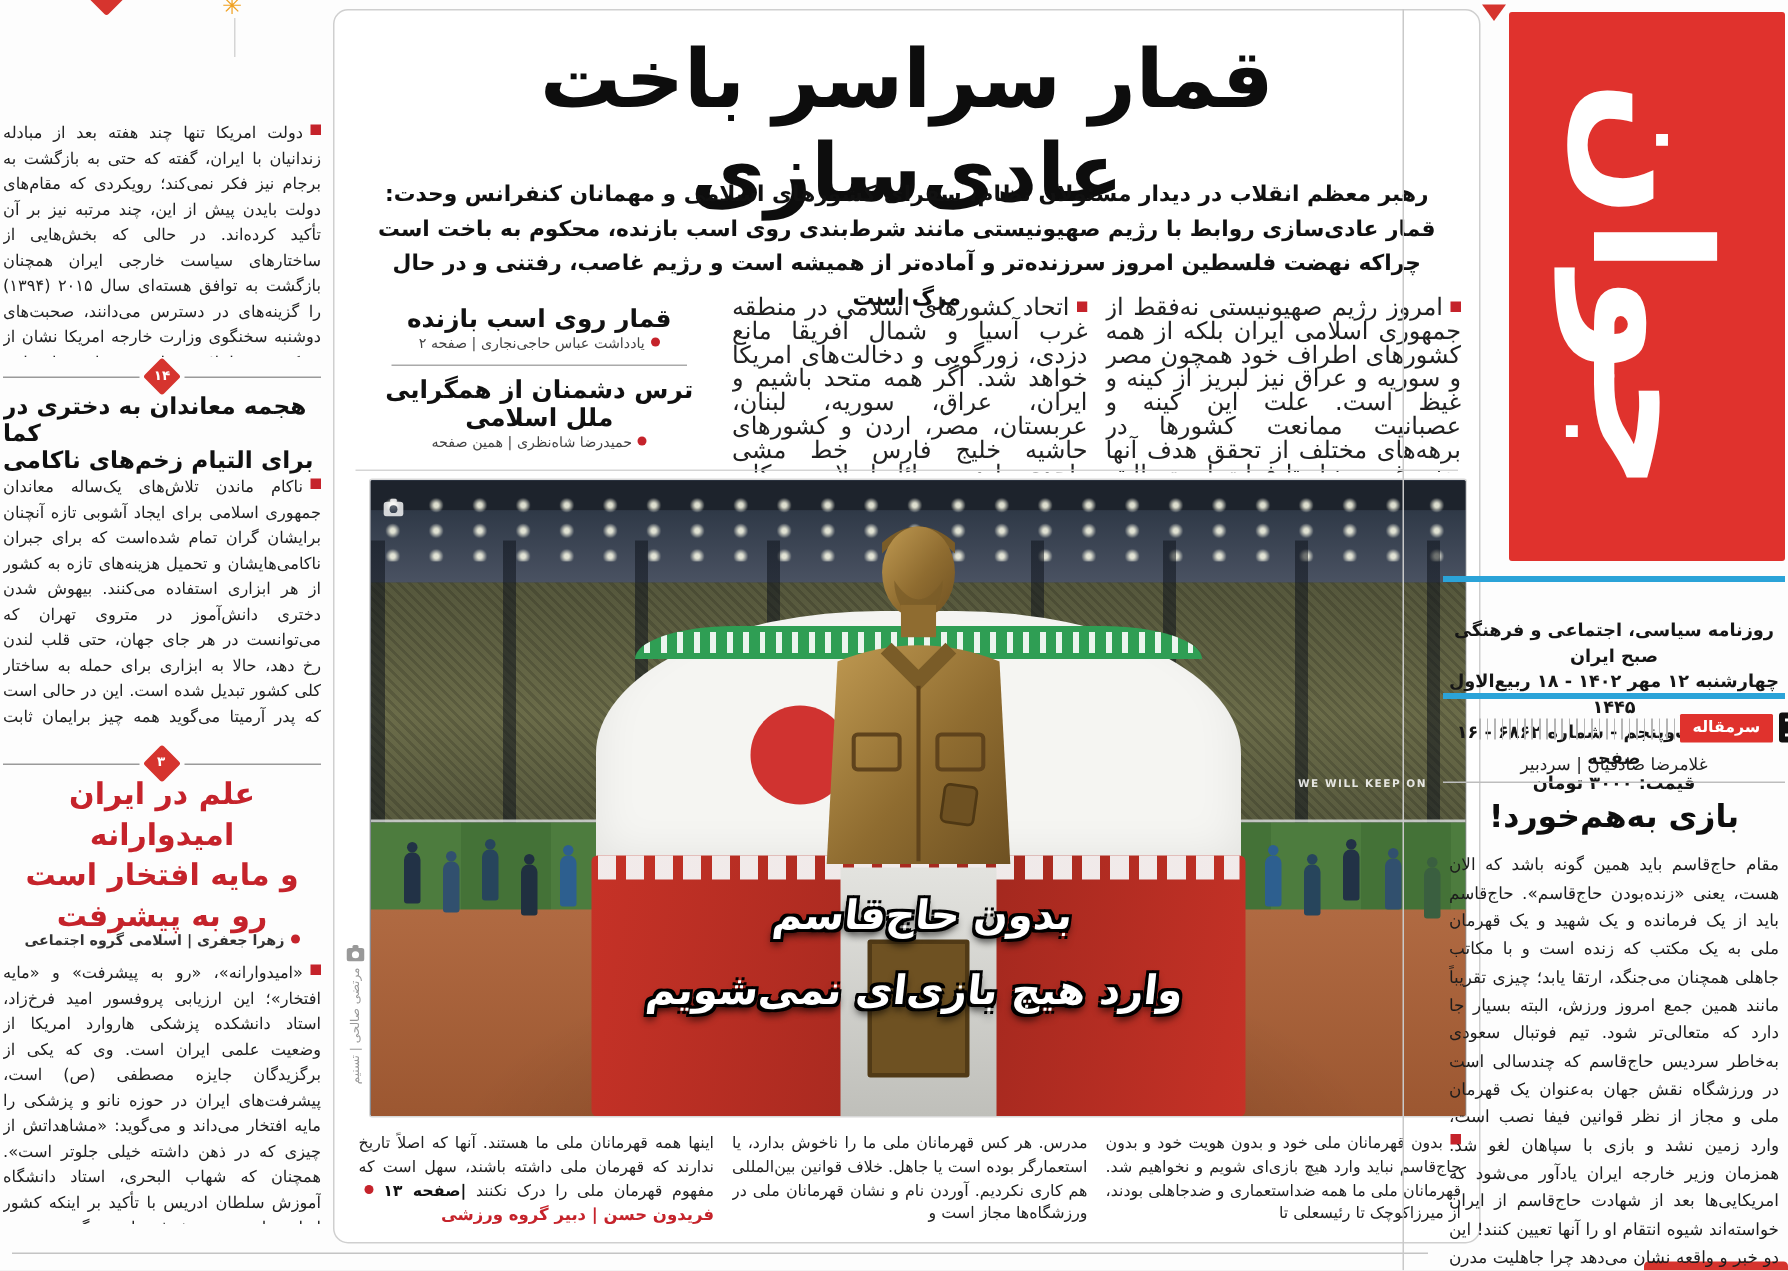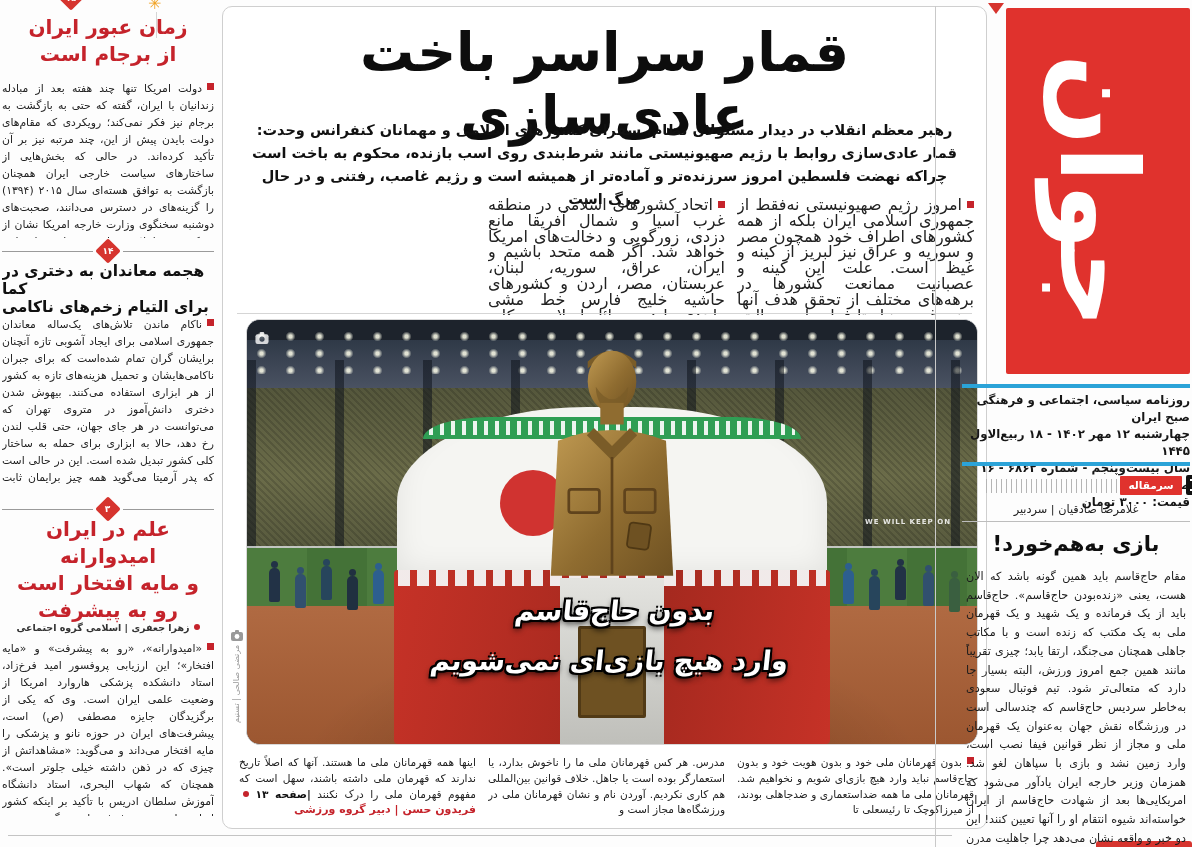--- a/index.html
+++ b/index.html
@@ -43,21 +43,21 @@
   .refs{width:233px;flex:none;text-align:center;}
   .refs h3{margin:6px 0 2px;font-size:16.5px;font-weight:bold;color:#111;}
   .refs .byline{margin:2px 0 8px;font-size:9.5px;color:#444;}
   .refs .sep{height:1px;background:#aaa;margin:6px 18px;}
   .wideline{position:absolute;top:306px;left:14px;right:14px;height:1px;background:#d5d5d5;}
   
   .photo-wrap{position:absolute;top:312px;left:6px;width:749px;height:424px;}
   .credit{position:absolute;left:0;bottom:20px;width:15px;display:flex;flex-direction:column;align-items:center;gap:4px;}
   .credit span{writing-mode:vertical-rl;transform:rotate(180deg);font-size:8px;color:#999;letter-spacing:.5px;}
   .photo{position:absolute;left:17px;top:0;width:730px;height:424px;margin:0;overflow:hidden;
-         border:1px solid #d8d8d8;border-radius:14px;background:#394353;}
+         border:1px solid #d8d8d8;border-radius:2px;background:#394353;}
   .ph-roof{position:absolute;top:0;left:0;right:0;height:20px;background:#1d232c;}
   .ph-sky{position:absolute;top:20px;left:0;right:0;height:48px;background:linear-gradient(#2f3947,#4a5262);}
   .lights{position:absolute;top:8px;left:0;right:0;height:46px;
           background-image:radial-gradient(circle,rgba(255,255,235,.95) 1.5px,rgba(255,255,235,0) 5px);
           background-size:29px 17px;opacity:.9;}
   .ph-stand{position:absolute;top:68px;left:0;right:0;height:160px;
             background:linear-gradient(#55573c,#6b6c49 55%,#585a3e);}
   .ph-stand:after{content:"";position:absolute;inset:0;
             background:repeating-linear-gradient(45deg,rgba(0,0,0,.14) 0 2px,transparent 2px 5px);}
   .pillars{position:absolute;top:40px;left:0;right:0;height:190px;
@@ -100,21 +100,21 @@
               text-align:justify;color:#222;overflow:hidden;}
   .sportby{color:#c5232b;font-weight:bold;font-size:11px;}
   
   .rightcol{position:absolute;right:0;top:0;width:230px;height:847px;}
   .vrule{position:absolute;left:-27px;top:6px;bottom:0;width:1px;background:#c9c9c9;}
   .logo{position:absolute;top:8px;right:2px;width:184px;height:366px;background:#e0322d;
         border-radius:2px;display:flex;align-items:center;justify-content:center;overflow:hidden;}
   .logoword{transform:rotate(90deg);font-size:108px;font-weight:bold;color:#fff;white-space:nowrap;line-height:1;}
   .bluebar{position:absolute;left:0;right:2px;height:4px;background:#2ba3d8;}
   .bb1{top:384px}.bb2{top:462px}
-  .info{position:absolute;top:392px;left:0;right:2px;text-align:right;}
+  .info{position:absolute;top:412px;left:0;right:2px;text-align:center;}
   .info div{font-size:11.8px;font-weight:bold;line-height:17px;color:#161616;}
   .badge-row{position:absolute;top:476px;left:0;right:4px;height:20px;}
   .barcode{position:absolute;left:24px;top:3px;width:132px;height:14px;
            background:repeating-linear-gradient(90deg,#b5b5b5 0 1px,transparent 1px 5px);}
   .badge{position:absolute;left:158px;top:0;width:62px;height:19px;background:#e0322d;color:#fff;
          font-size:10.5px;font-weight:bold;text-align:center;line-height:19px;border-radius:1px;}
   .blackmark{position:absolute;left:224px;top:-1px;width:20px;height:20px;background:#111;border-radius:2px;}
   .blackmark:after{content:"";position:absolute;inset:4px;border:2px solid #fff;border-left:none;}
   .editor-row{position:absolute;top:503px;left:0;right:2px;text-align:center;
               font-size:11.3px;color:#222;}
@@ -140,24 +140,20 @@
   <span class="orn-line"></span>
   <span class="top-tri"></span>
   <span class="bottom-line"></span>
   <span class="bottom-red"></span>
 
   <aside class="leftcol">
     <span class="dmark topmark">
         <i>۱۵</i>
       </span>
 
-    <h2 class="red-head a1h">
-      <div>زمان عبور ایران</div>
-      <div>از برجام است</div>
-    </h2>
     <p class="sbody a1b"><span class="sq"></span><span>دولت امریکا تنها چند هفته بعد از مبادله زندانیان با ایران، گفته که حتی به بازگشت به برجام نیز فکر نمی‌کند؛ رویکردی که مقام‌های دولت بایدن پیش از این، چند مرتبه نیز بر آن تأکید کرده‌اند. در حالی که بخش‌هایی از ساختارهای سیاست خارجی ایران همچنان بازگشت به توافق هسته‌ای سال ۲۰۱۵ (۱۳۹۴) را گزینه‌های در دسترس می‌دانند، صحبت‌های دوشنبه سخنگوی وزارت خارجه امریکا نشان از رویکردی غیراعلانی درباره عبور از برجام دارد. چیزی که جو بایدن نیز سال گذشته در یک موضع‌گیری غیررسمی آن را تأیید کرد</span></p>
 
     <div class="divider dv14">
       <span class="ln"></span>
       <span class="dmark">
           <i>۱۴</i>
         </span>
       <span class="ln"></span>
     </div>
 
@@ -189,20 +185,31 @@
 
     <div class="subheads">
       <p>رهبر معظم انقلاب در دیدار مسئولان نظام، سفرای کشورهای اسلامی و مهمانان کنفرانس وحدت:</p>
       <p>قمار عادی‌سازی روابط با رژیم صهیونیستی مانند شرط‌بندی روی اسب بازنده، محکوم به باخت است</p>
       <p>چراکه نهضت فلسطین امروز سرزنده‌تر و آماده‌تر از همیشه است و رژیم غاصب، رفتنی و در حال مرگ است</p>
     </div>
 
     <div class="lead-row">
       <p class="lead-col"><span class="sq"></span><span>امروز رژیم صهیونیستی نه‌فقط از جمهوری اسلامی ایران بلکه از همه کشورهای اطراف خود همچون مصر و سوریه و عراق نیز لبریز از کینه و غیظ است. علت این کینه و عصبانیت ممانعت کشورها در برهه‌های مختلف از تحقق هدف آنها یعنی غصب نیل تا فرات است. البته به تعبیر قرآن که می‌گوید «خشمگین باشید و از این خشم بمیرید» آنها در حال مرگ هستند</span></p>
       <p class="lead-col"><span class="sq"></span><span>اتحاد کشورهای اسلامی در منطقه غرب آسیا و شمال آفریقا مانع دزدی، زورگویی و دخالت‌های امریکا خواهد شد. اگر همه متحد باشیم و ایران، عراق، سوریه، لبنان، عربستان، مصر، اردن و کشورهای حاشیه خلیج فارس خط مشی واحدی را در مسائل اسلامی و کلی اتخاذ کنند، قدرت‌های زورگو نمی‌توانند و جرئت نمی‌کنند در امور داخلی و سیاست خارجی آنها دخالت کنند </span><b class="pageref">|صفحه ۲</b></p>
+      <div class="refs">
+        <div class="ref">
+          <h3>قمار روی اسب بازنده</h3>
+          <p class="byline"><span class="dot"></span><span>یادداشت عباس حاجی‌نجاری | صفحه ۲</span></p>
+        </div>
+        <div class="sep"></div>
+        <div class="ref">
+          <h3>ترس دشمنان از همگرایی ملل اسلامی</h3>
+          <p class="byline"><span class="dot"></span><span>حمیدرضا شاه‌نظری | همین صفحه</span></p>
+        </div>
+      </div>
     </div>
 
     <div class="wideline"></div>
 
     <div class="photo-wrap">
       <div class="credit">
         <svg width="12" height="11" viewBox="0 0 12 11">
             <rect x="0" y="2" width="12" height="9" rx="2" fill="#999"></rect>
             <rect x="4" y="0" width="4" height="3" rx="1" fill="#999"></rect>
             <circle cx="6" cy="6.5" r="2.4" fill="#fff"></circle>

